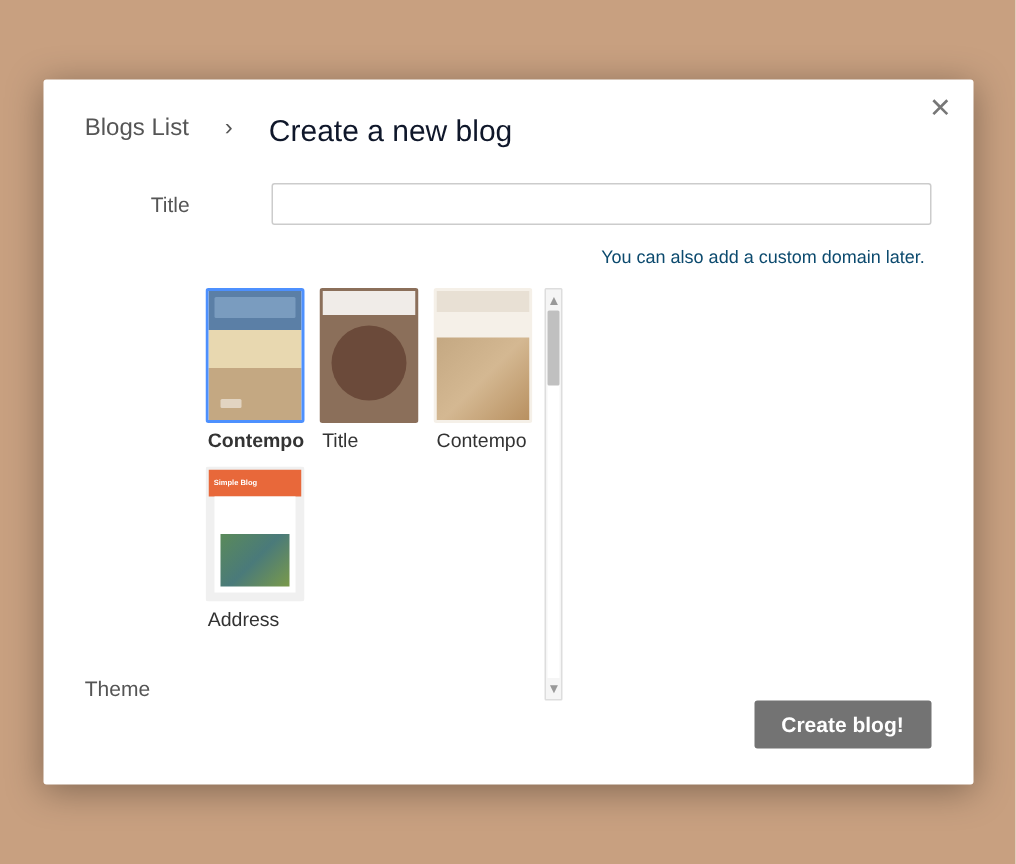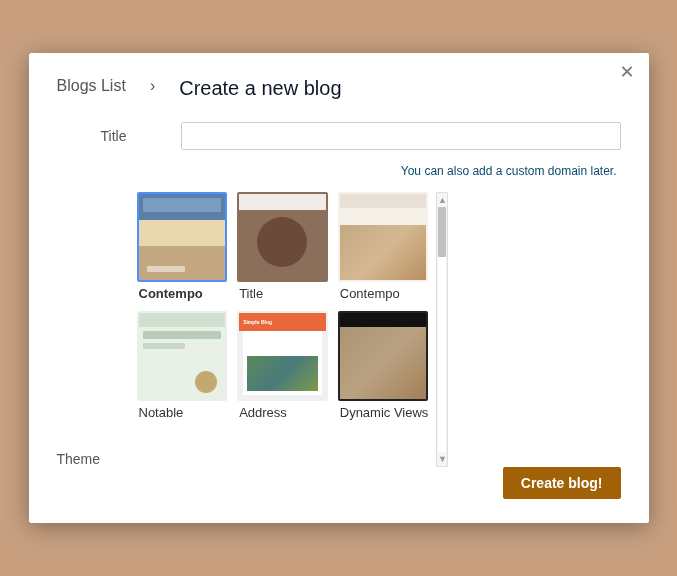--- a/index.html
+++ b/index.html
@@ -135,21 +135,21 @@
       color: #555;
       margin-top: 14px;
       margin-bottom: 16px;
     }
     .footer-btns {
       display: flex;
       justify-content: flex-end;
       gap: 10px;
     }
     .btn-create {
-      background: #a16207;
+      background: #737373;
       color: #fff;
       border: none;
       border-radius: 2px;
       padding: 8px 18px;
       font-size: 14px;
       cursor: pointer;
       font-weight: bold;
     }
     .btn-cancel {
       background: #f5f5f5;
@@ -374,48 +374,33 @@
           <span class="theme-name">Title</span>
         </div>
 
         <div class="theme-item">
           <div class="theme-thumb emporio-thumb">
             <div class="emporio-thumb-img"></div>
           </div>
           <span class="theme-name">Contempo</span>
         </div>
 
-        <div class="theme-item">
-          <div class="theme-thumb notable-thumb">
-            <div class="notable-row1"></div>
-            <div class="notable-row2"></div>
-            <div class="notable-circle"></div>
-          </div>
-          <span class="theme-name">Notable</span>
-        </div>
 
         <div class="theme-item">
           <div class="theme-thumb simple-thumb">
             <div class="simple-header">
               <span class="simple-header-text">Simple Blog</span>
             </div>
             <div class="simple-body">
               <div class="simple-img"></div>
             </div>
           </div>
           <span class="theme-name">Address</span>
         </div>
 
-        <div class="theme-item">
-          <div class="theme-thumb dynamic-thumb">
-            <div class="dynamic-header"></div>
-            <div class="dynamic-img"></div>
-          </div>
-          <span class="theme-name">Dynamic Views</span>
-        </div>
 
       </div>
 
       <div class="scrollbar-side">
         <div class="scrollbar-up">▲</div>
         <div class="scrollbar-track">
           <div class="scrollbar-handle"></div>
         </div>
         <div class="scrollbar-down">▼</div>
       </div>

